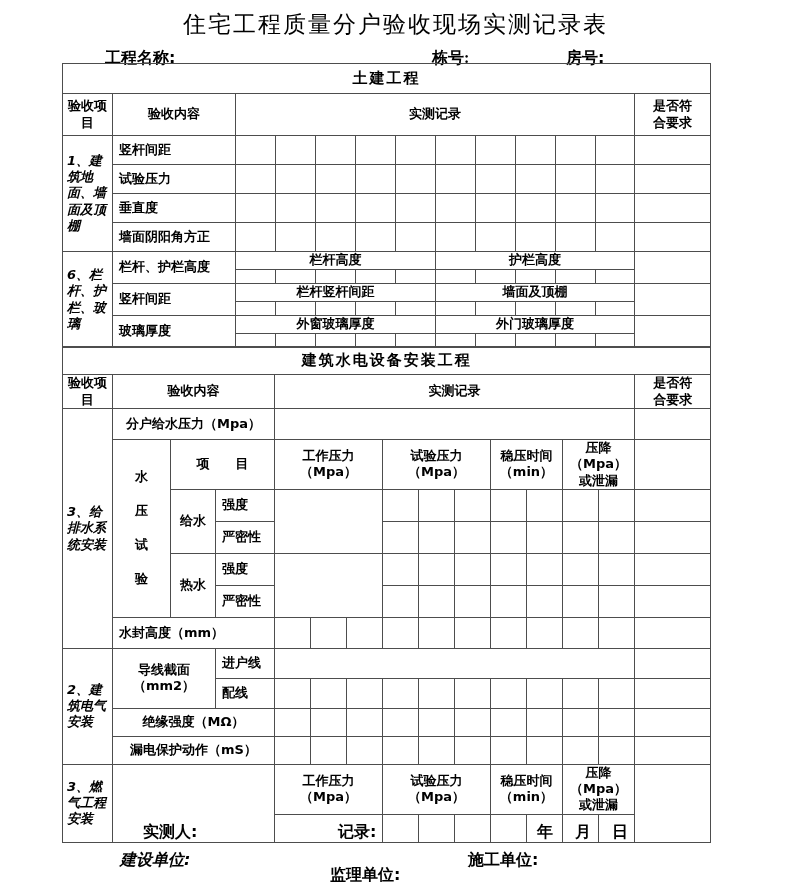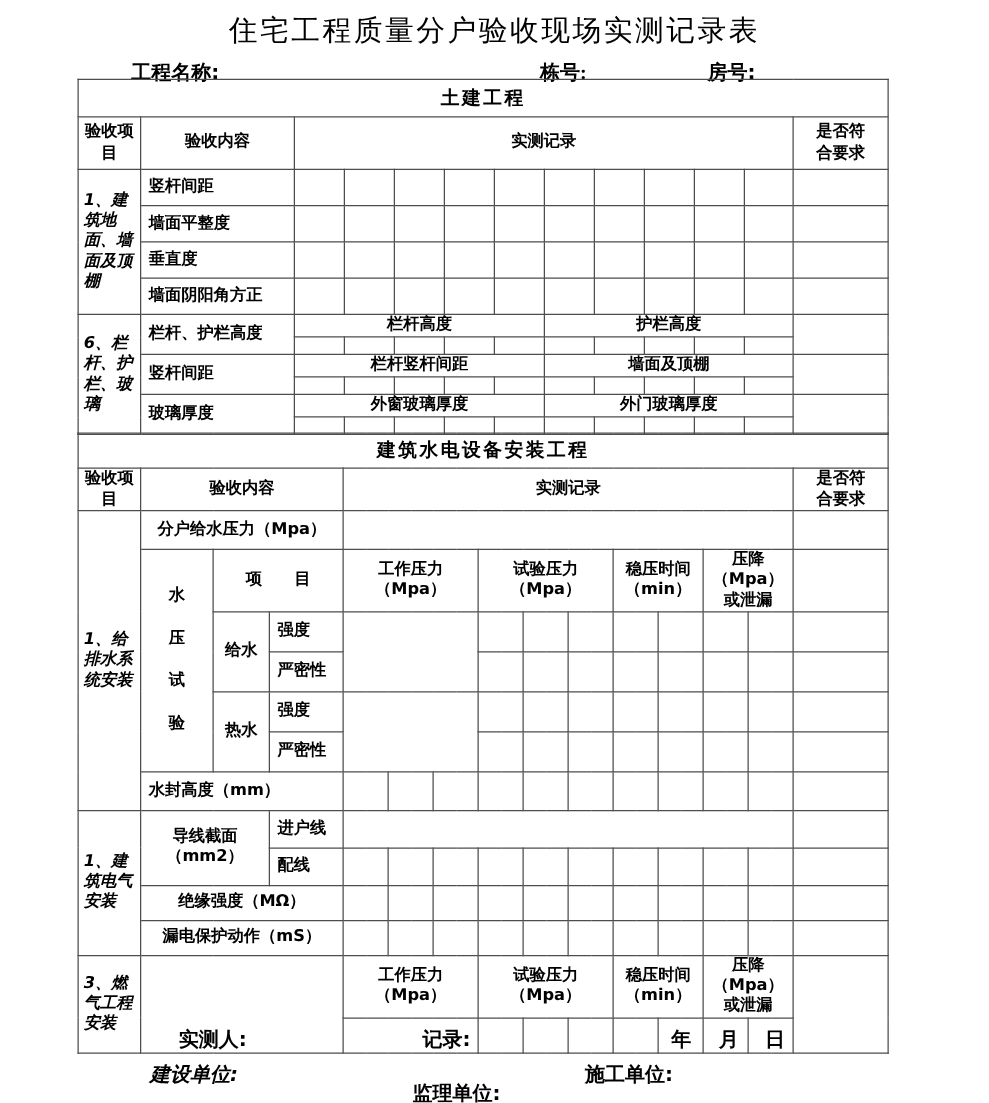--- a/index.html
+++ b/index.html
@@ -71,21 +71,21 @@
         <td></td>
         <td></td>
         <td></td>
         <td></td>
         <td></td>
         <td></td>
         <td></td>
     <td></td>
   </tr>
   <tr style="height:29px">
-    <td class="left">墙面平整度</td>
+    <td class="left">试验压力</td>
     <td></td>
         <td></td>
         <td></td>
         <td></td>
         <td></td>
         <td></td>
         <td></td>
         <td></td>
         <td></td>
         <td></td>
@@ -210,21 +210,21 @@
     <td colspan="25" class="sec">建筑水电设备安装工程</td>
   </tr>
   <tr style="height:34px">
     <td>验收项目</td>
     <td colspan="3">验收内容</td>
     <td colspan="20">实测记录</td>
     <td class="pre">是否符
 合要求</td>
   </tr>
   <tr style="height:31px">
-    <td rowspan="7" class="grp">1、给排水系统安装</td>
+    <td rowspan="7" class="grp">3、给排水系统安装</td>
     <td colspan="3">分户给水压力（Mpa）</td>
     <td colspan="20"></td>
     <td></td>
   </tr>
   <tr style="height:35px">
     <td rowspan="5" class="vert"><span class="vstack">水压试验</span></td>
     <td colspan="2">项　　目</td>
     <td colspan="6" class="pre">工作压力
 （Mpa）</td>
     <td colspan="6">试验压力（Mpa）</td>
@@ -290,21 +290,21 @@
         <td colspan="2"></td>
         <td colspan="2"></td>
     <td colspan="2"></td>
         <td colspan="2"></td>
         <td colspan="2"></td>
         <td colspan="2"></td>
         <td colspan="2"></td>
     <td></td>
   </tr>
   <tr style="height:30px">
-    <td rowspan="4" class="grp">1、建筑电气安装</td>
+    <td rowspan="4" class="grp">2、建筑电气安装</td>
     <td colspan="2" rowspan="2" class="pre">导线截面
 （mm2）</td>
     <td class="left">进户线</td>
     <td colspan="20"></td>
     <td></td>
   </tr>
   <tr style="height:30px">
     <td class="left">配线</td>
     <td colspan="2"></td>
         <td colspan="2"></td>

